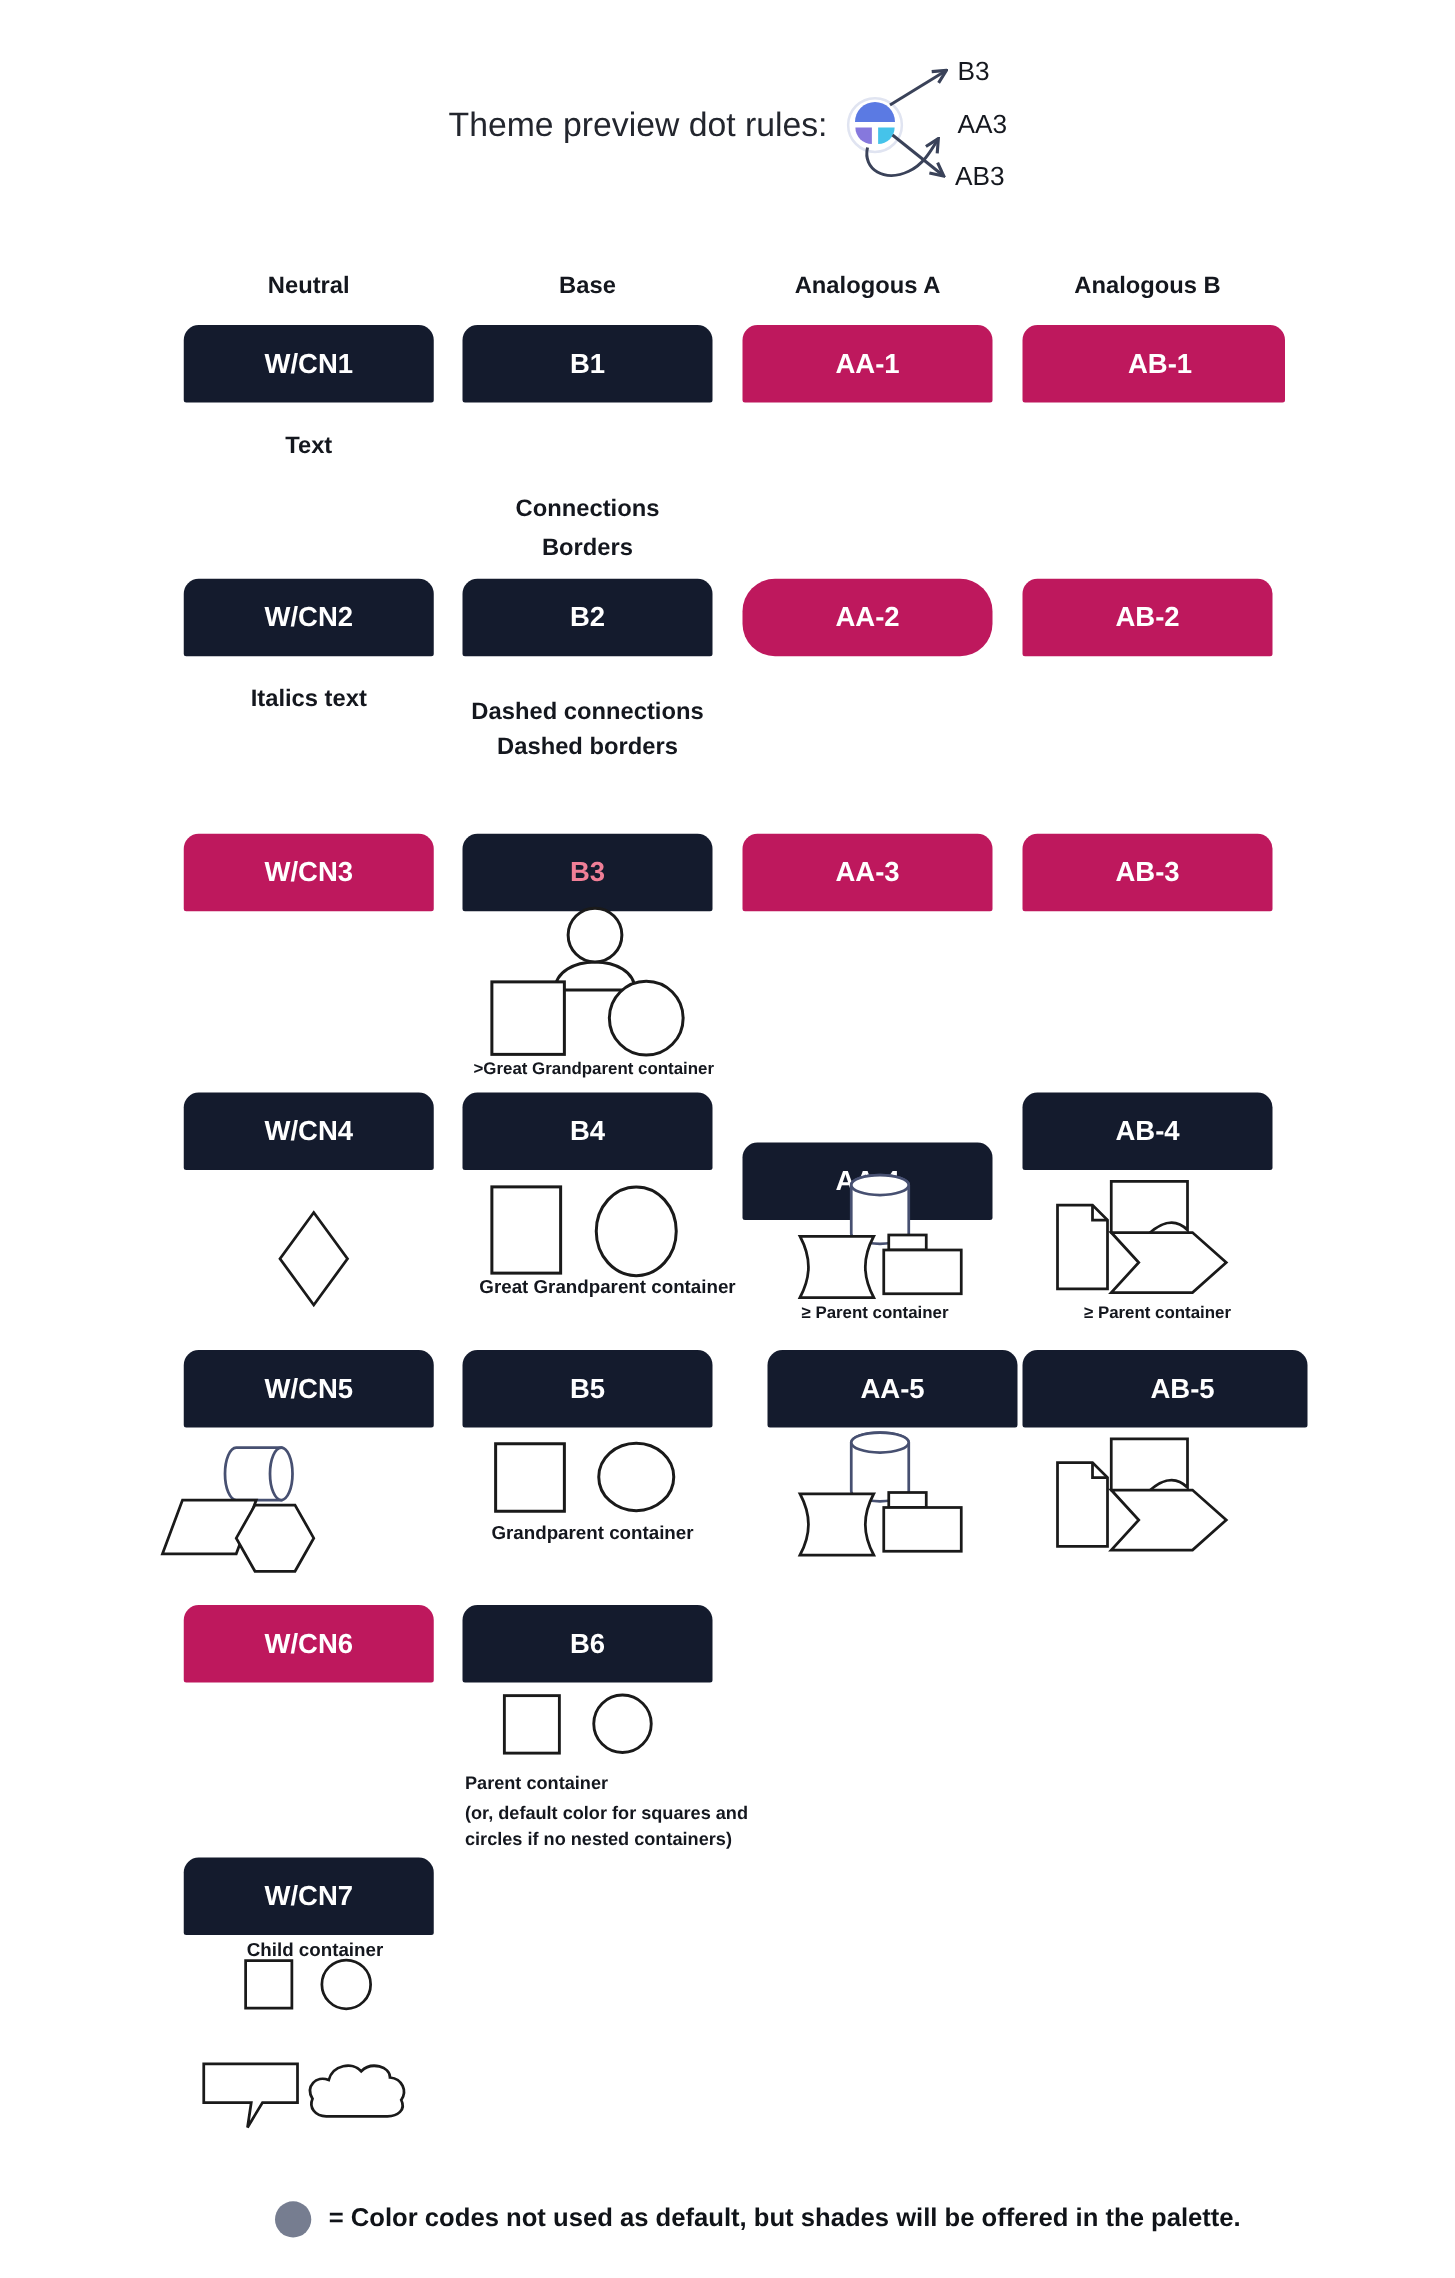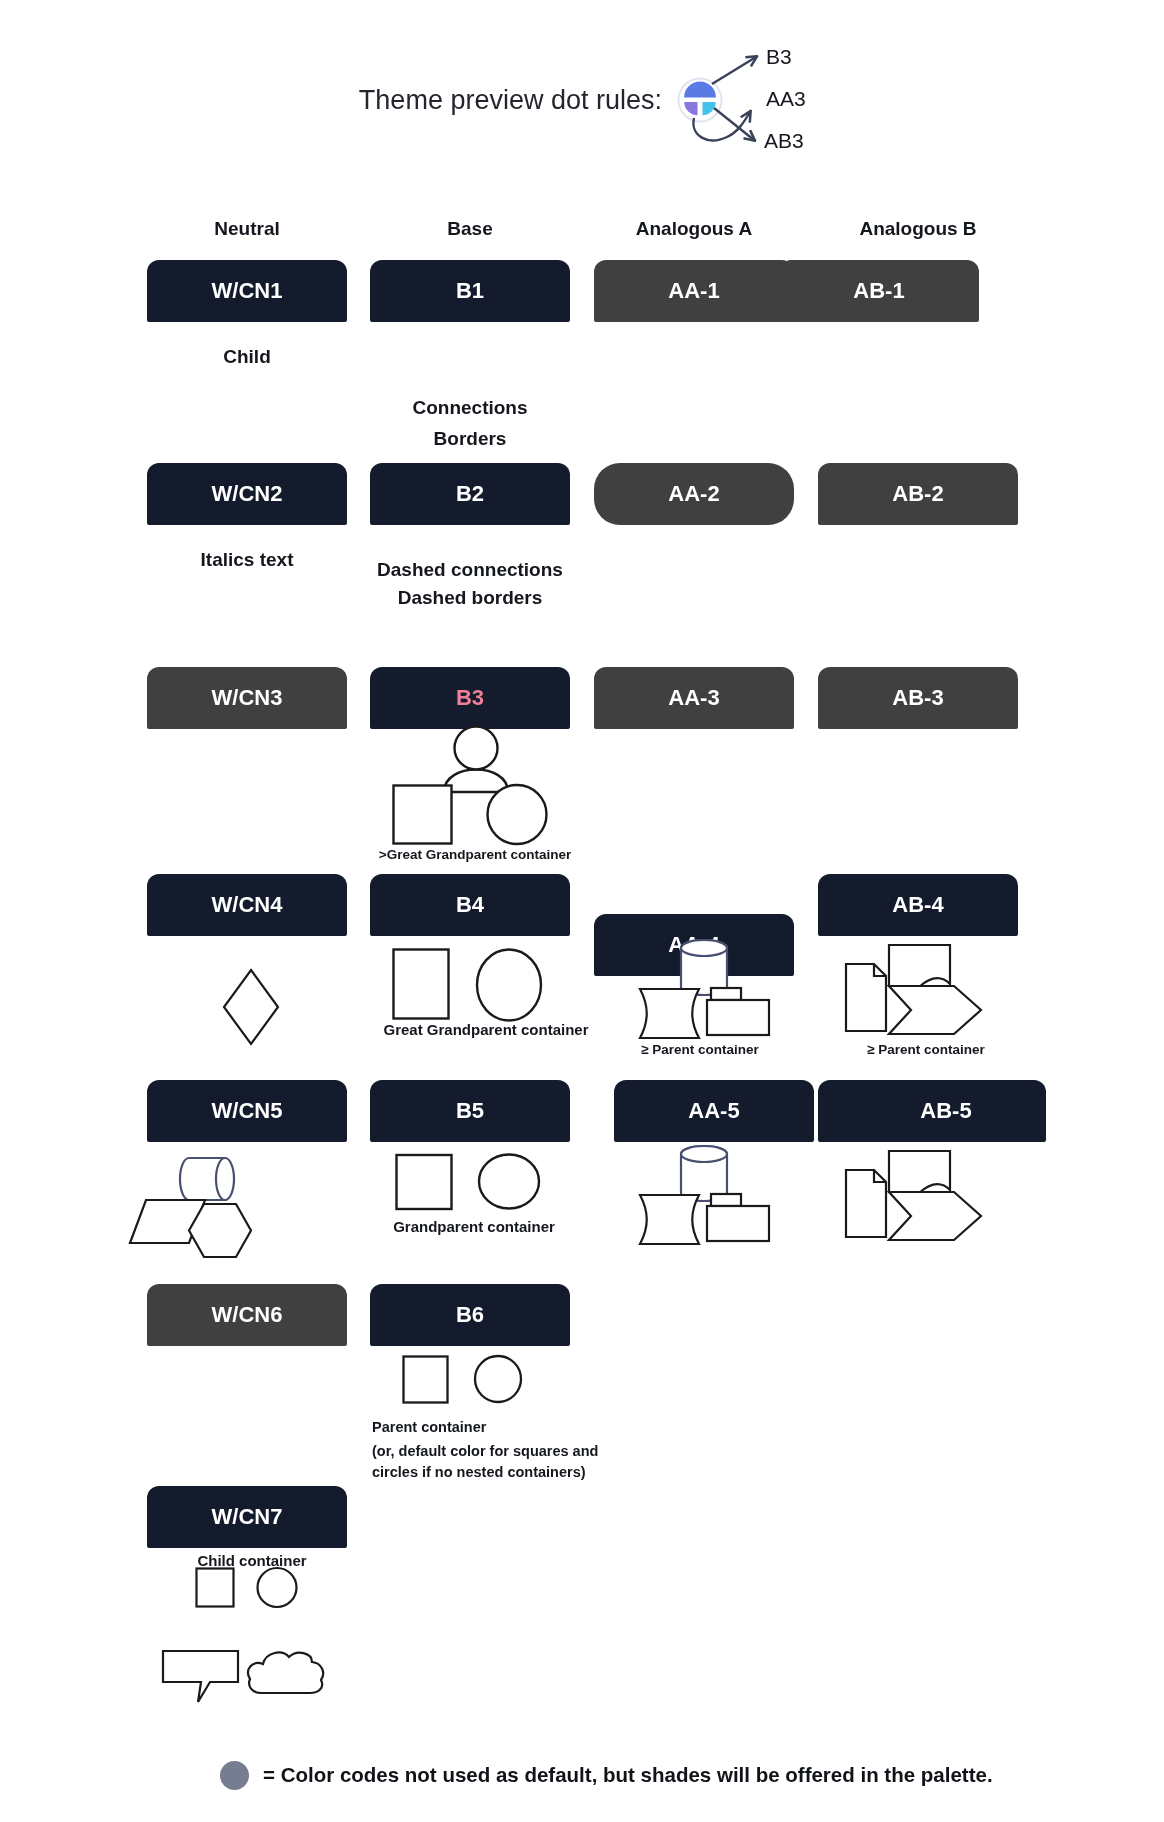--- a/index.html
+++ b/index.html
@@ -4,21 +4,21 @@
 <style>
   html,body{margin:0;padding:0;background:#fff;}
   .canvas{position:relative;width:1164px;height:1822px;background:#ffffff;
           font-family:"Liberation Sans",sans-serif;overflow:hidden;color:#14171e;}
   .abs{position:absolute;}
   .title{font-size:27px;font-weight:500;color:#23262e;text-align:right;}
   .colhdr{width:200px;text-align:center;font-weight:bold;font-size:19px;color:#14171e;}
   .sw{width:200px;height:62px;border-radius:12px 12px 2px 2px;display:flex;
       align-items:center;justify-content:center;font-weight:bold;font-size:22px;color:#ffffff;}
   .sw.dark{background:#141b2d;}
-  .sw.gray{background:#404040;}
+  .sw.gray{background:#be185d;}
   .note{font-weight:bold;color:#14171e;text-align:center;line-height:1.35;}
   .note.left{text-align:left;}
   svg{display:block;}
   .footer-dot{width:29px;height:29px;border-radius:50%;background:#767d90;}
   .footer-text{font-size:20.5px;font-weight:bold;color:#101318;white-space:nowrap;}
 </style>
 </head>
 <body>
 
 <div class="canvas">
@@ -50,25 +50,25 @@
 
   <div class="abs sw dark" style="left:147px;top:260px;">
       <span>W/CN1</span>
     </div>
   <div class="abs sw dark" style="left:370px;top:260px;">
       <span>B1</span>
     </div>
   <div class="abs sw gray" style="left:594px;top:260px;">
       <span>AA-1</span>
     </div>
-  <div class="abs sw gray" style="left:779px;top:260px;">
+  <div class="abs sw gray" style="left:818px;top:260px;padding-left:10px;">
       <span>AB-1</span>
     </div>
 
-  <div class="abs note" style="left:147px;top:344px;width:200px;font-size:19px;">Child</div>
+  <div class="abs note" style="left:147px;top:344px;width:200px;font-size:19px;">Text</div>
   <div class="abs note" style="left:370px;top:344px;width:200px;font-size:19px;line-height:31px;">
     <span style="display:block;margin-top:48px;">Connections</span>
     <span style="display:block;">Borders</span>
   </div>
 
   <div class="abs sw dark" style="left:147px;top:463px;">
       <span>W/CN2</span>
     </div>
   <div class="abs sw dark" style="left:370px;top:463px;">
       <span>B2</span>

